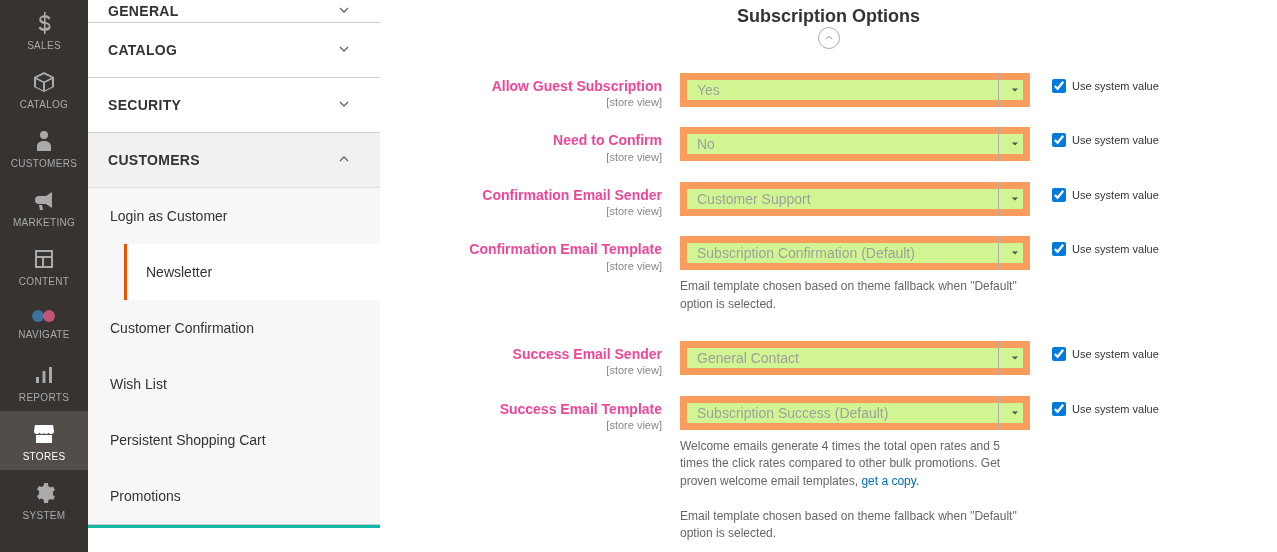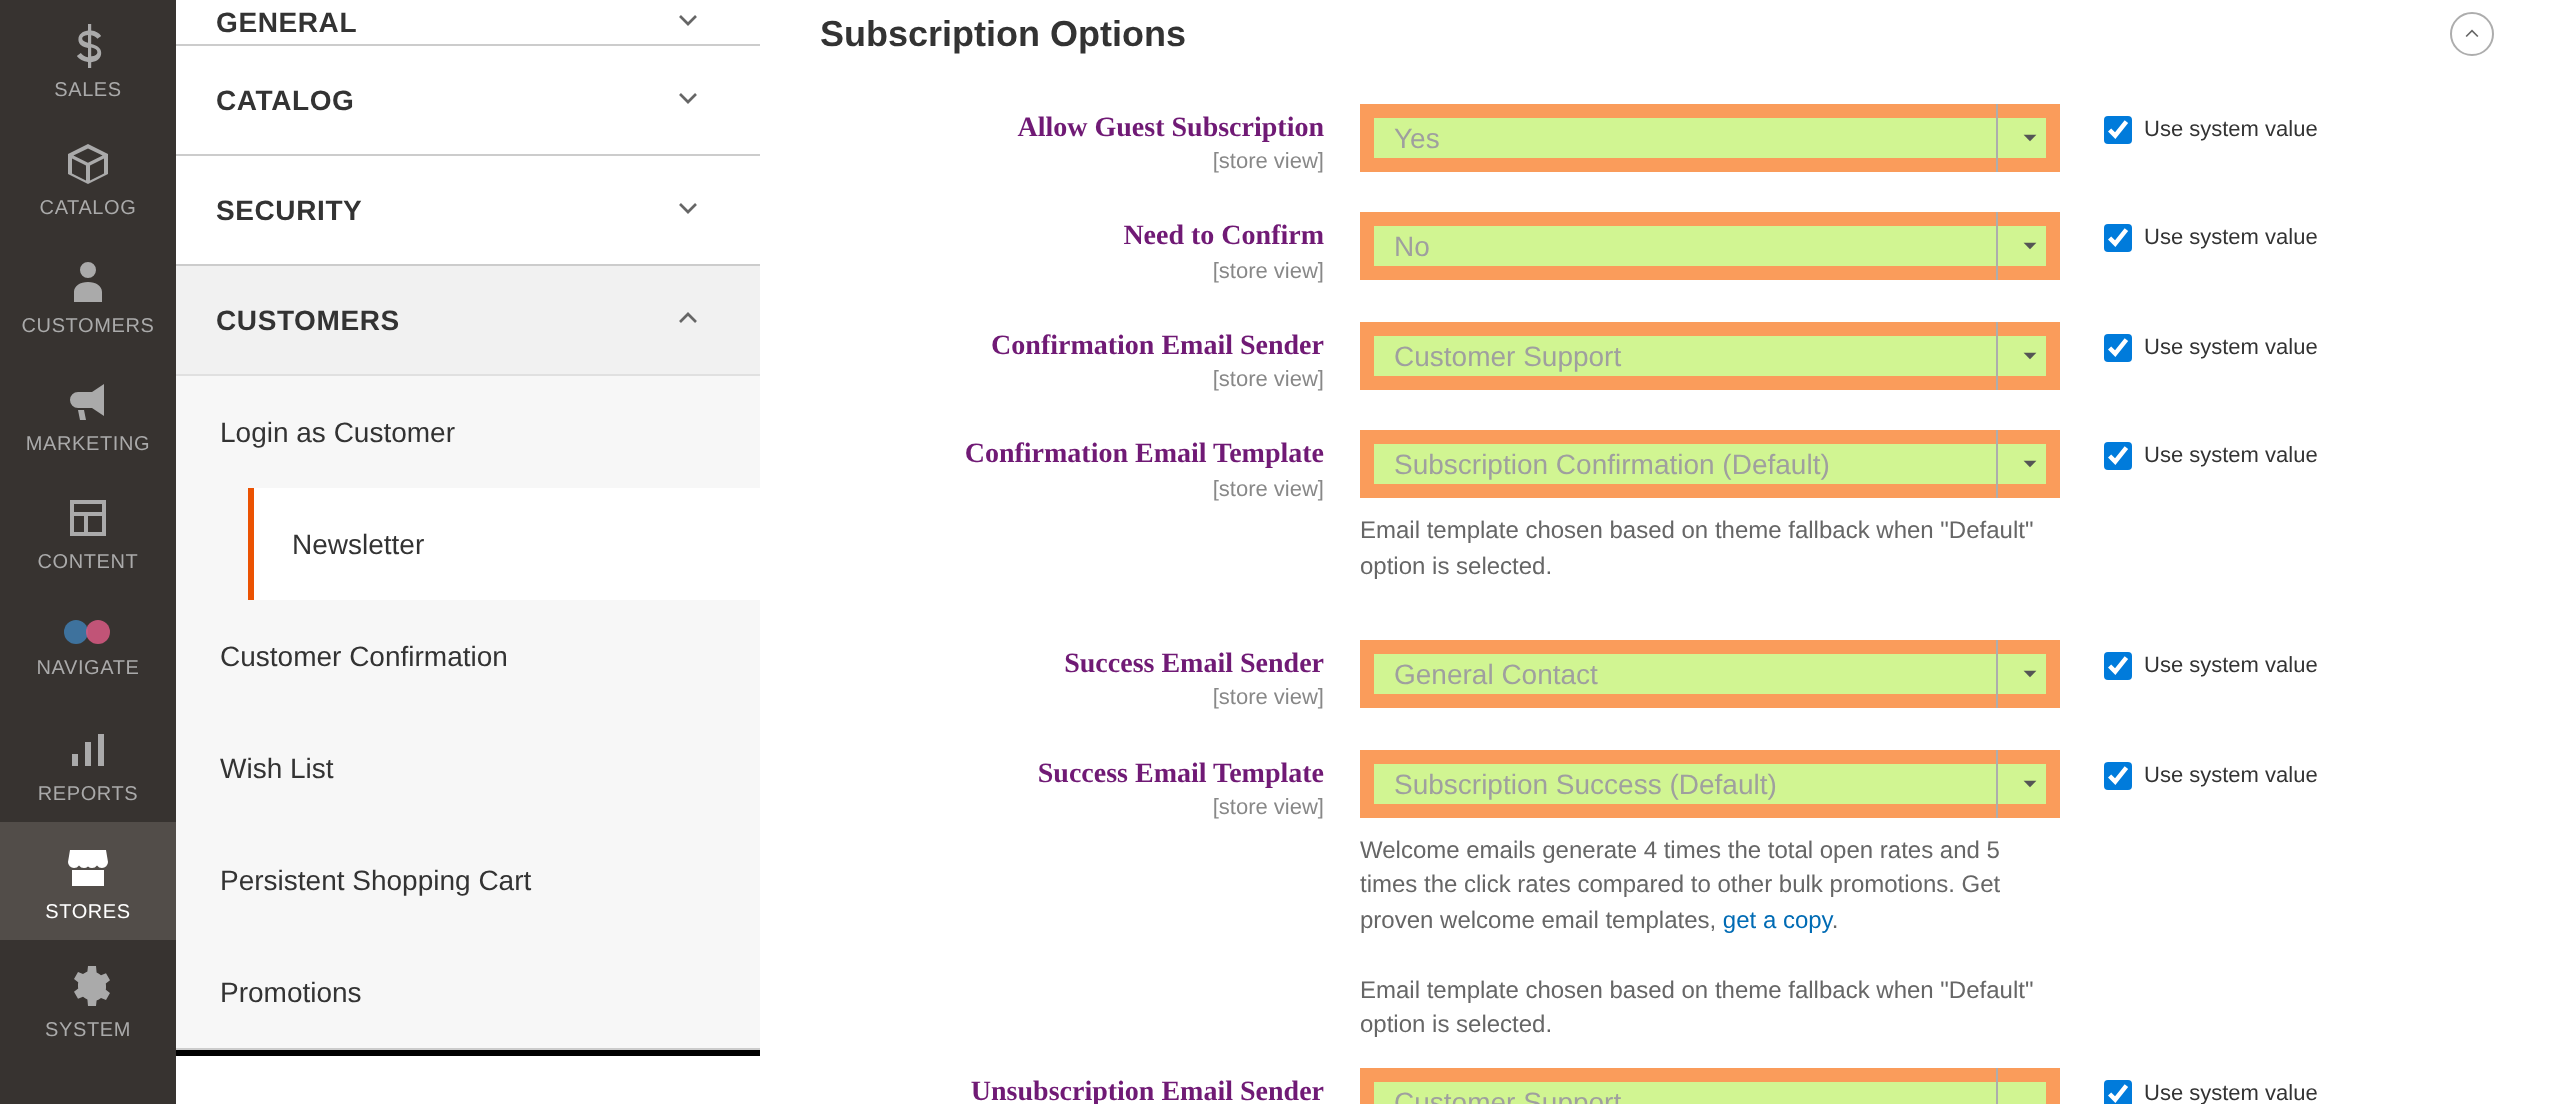--- a/index.html
+++ b/index.html
@@ -8,41 +8,41 @@
   
   .main-nav { position: absolute; left: 0; top: 0; width: 88px; height: 552px; background: #373330; display: flex; flex-direction: column; }
   .nav-item { display: flex; flex-direction: column; align-items: center; justify-content: center; padding: 10px 0 8px 0; color: #aaa; cursor: pointer; text-align: center; }
   .nav-item.active { background: #524d49; color: #fff; }
   .nav-icon { width: 26px; height: 26px; display: flex; align-items: center; justify-content: center; margin-bottom: 4px; }
   .nav-icon svg { width: 24px; height: 24px; fill: #aaa; }
   .nav-item.active .nav-icon svg { fill: #fff; }
   .nav-label { font-size: 10px; letter-spacing: 0.3px; }
 
   
-  .config-sidebar { position: absolute; left: 88px; top: 0; width: 292px; height: 528px; background: #000000; overflow: hidden; }
+  .config-sidebar { position: absolute; left: 88px; top: 0; width: 292px; height: 528px; background: #14b8a6; overflow: hidden; }
   .cs-section { border-bottom: 1px solid #ccc; }
   .cs-head { display: flex; align-items: center; justify-content: space-between; padding: 0 28px 0 20px; height: 54px; cursor: pointer; background: #fff; }
   .cs-head.collapsed-top { height: 22px; padding-top: 0; }
   .cs-head.expanded { background: #f1f1f1; }
   .cs-title { font-size: 14px; font-weight: 600; color: #333; letter-spacing: 0.3px; }
   .cs-chevron svg { width: 16px; height: 16px; }
   .cs-sub { background: #f7f7f7; border-top: 1px solid #e0e0e0; }
   .cs-sub-item { padding: 20px 20px 20px 22px; font-size: 14px; color: #333; cursor: pointer; position: relative; }
   .cs-sub-item.active { background: #fff; border-left: 3px solid #eb5202; padding-left: 19px; color: #333; margin-left: 36px; }
 
   
   .main { position: absolute; left: 380px; top: 0; right: 0; padding: 0 30px 0 30px; }
-  .section-title-row { display: flex; align-items: center; justify-content: space-between; padding-top: 6px; padding-bottom: 24px; }
+  .section-title-row { display: flex; align-items: center; justify-content: space-between; padding-top: 6px; padding-bottom: 24px; flex-direction: column; }
   .section-title { font-size: 18px; font-weight: 600; color: #333; }
   .collapse-btn { width: 22px; height: 22px; border: 1px solid #adadad; border-radius: 50%; display: flex; align-items: center; justify-content: center; cursor: pointer; }
   .collapse-btn svg { width: 10px; height: 10px; stroke: #666; fill: none; stroke-width: 2; }
 
   .form-row { display: flex; align-items: flex-start; margin-bottom: 18px; }
   .form-row .label-col { width: 270px; text-align: right; padding-right: 18px; padding-top: 4px; }
-  .form-row .field-label { font-size: 14px; font-weight: 600; color: #701a75; display: block; line-height: 1.3; font-family: Liberation Serif, serif; }
+  .form-row .field-label { font-size: 14px; font-weight: 600; color: #ec4899; display: block; line-height: 1.3; }
   .form-row .scope { font-size: 11px; color: #888; display: block; line-height: 1.3; }
   .form-row .input-col { flex: 0 0 350px; }
   .form-row .note-col .note { font-size: 12px; color: #666; line-height: 1.45; padding-top: 8px; max-width: 350px; }
   .form-row .note + .note { margin-top: 10px; }
   .form-row .note a { color: #006bb4; text-decoration: none; }
   .form-row .sys-col { padding-left: 22px; padding-top: 6px; display: flex; align-items: center; gap: 6px; }
   .sys-col input[type=checkbox] { width: 14px; height: 14px; accent-color: #007bdb; }
   .sys-col label { font-size: 11px; color: #333; text-align: right; }
 
   .select-wrap { position: relative; width: 100%; }

